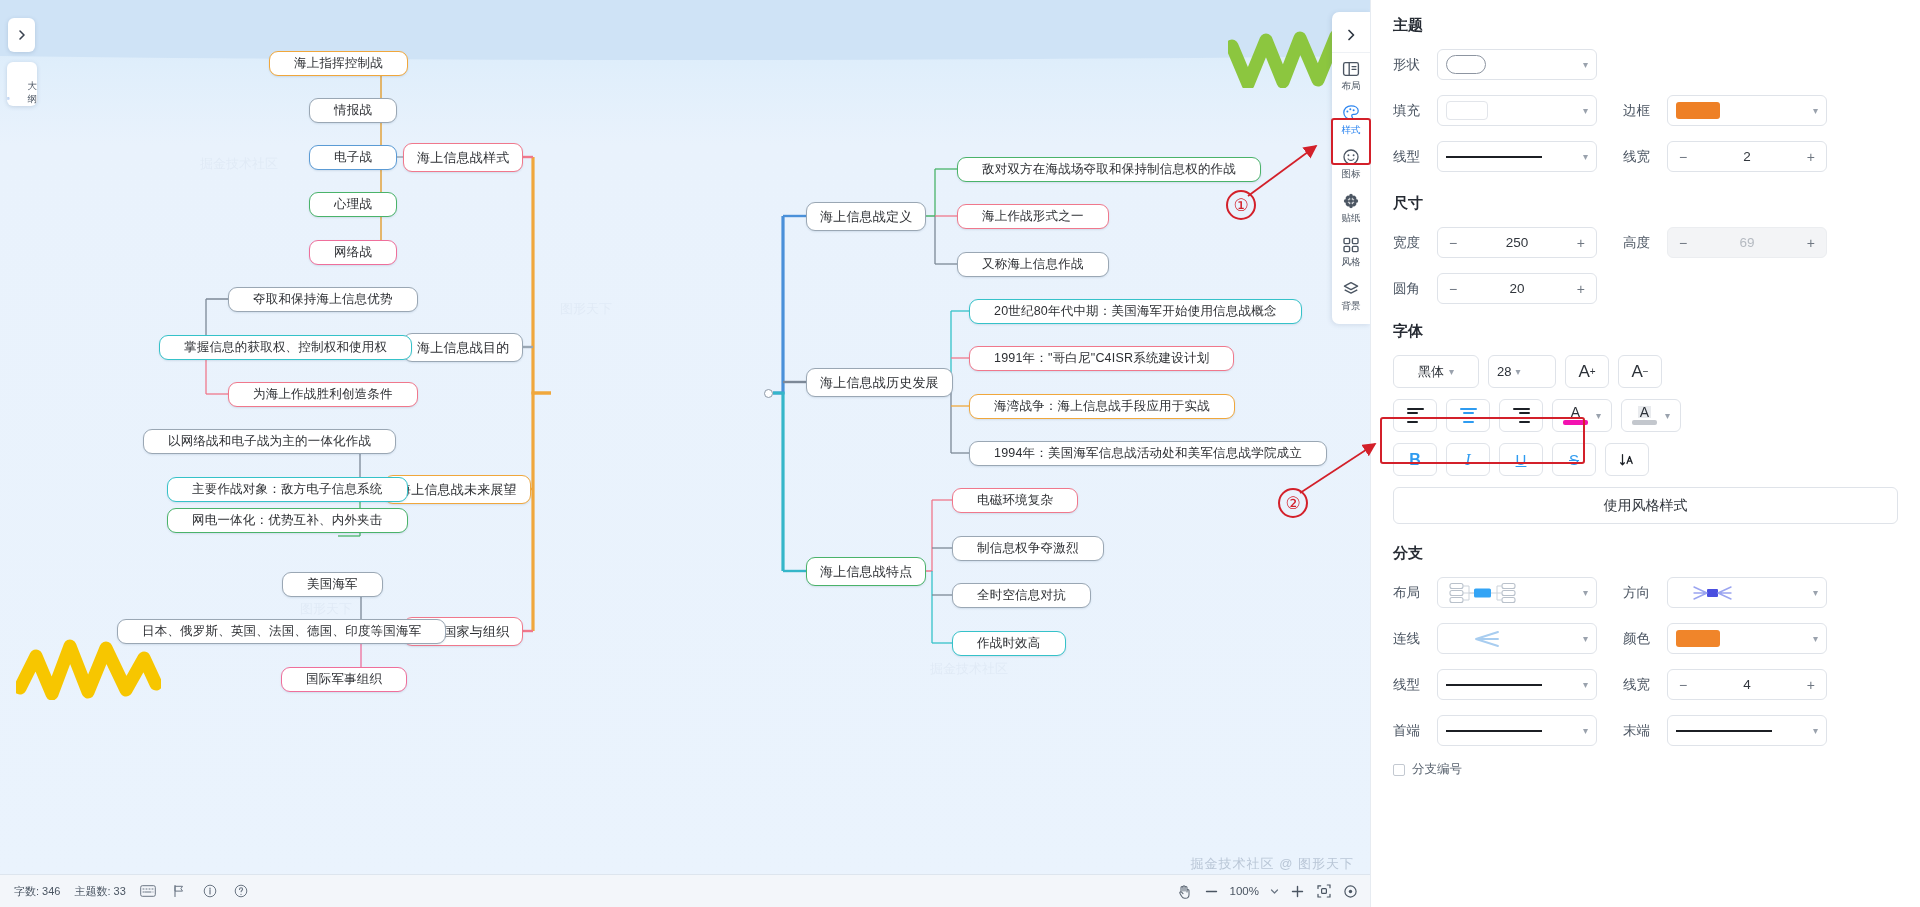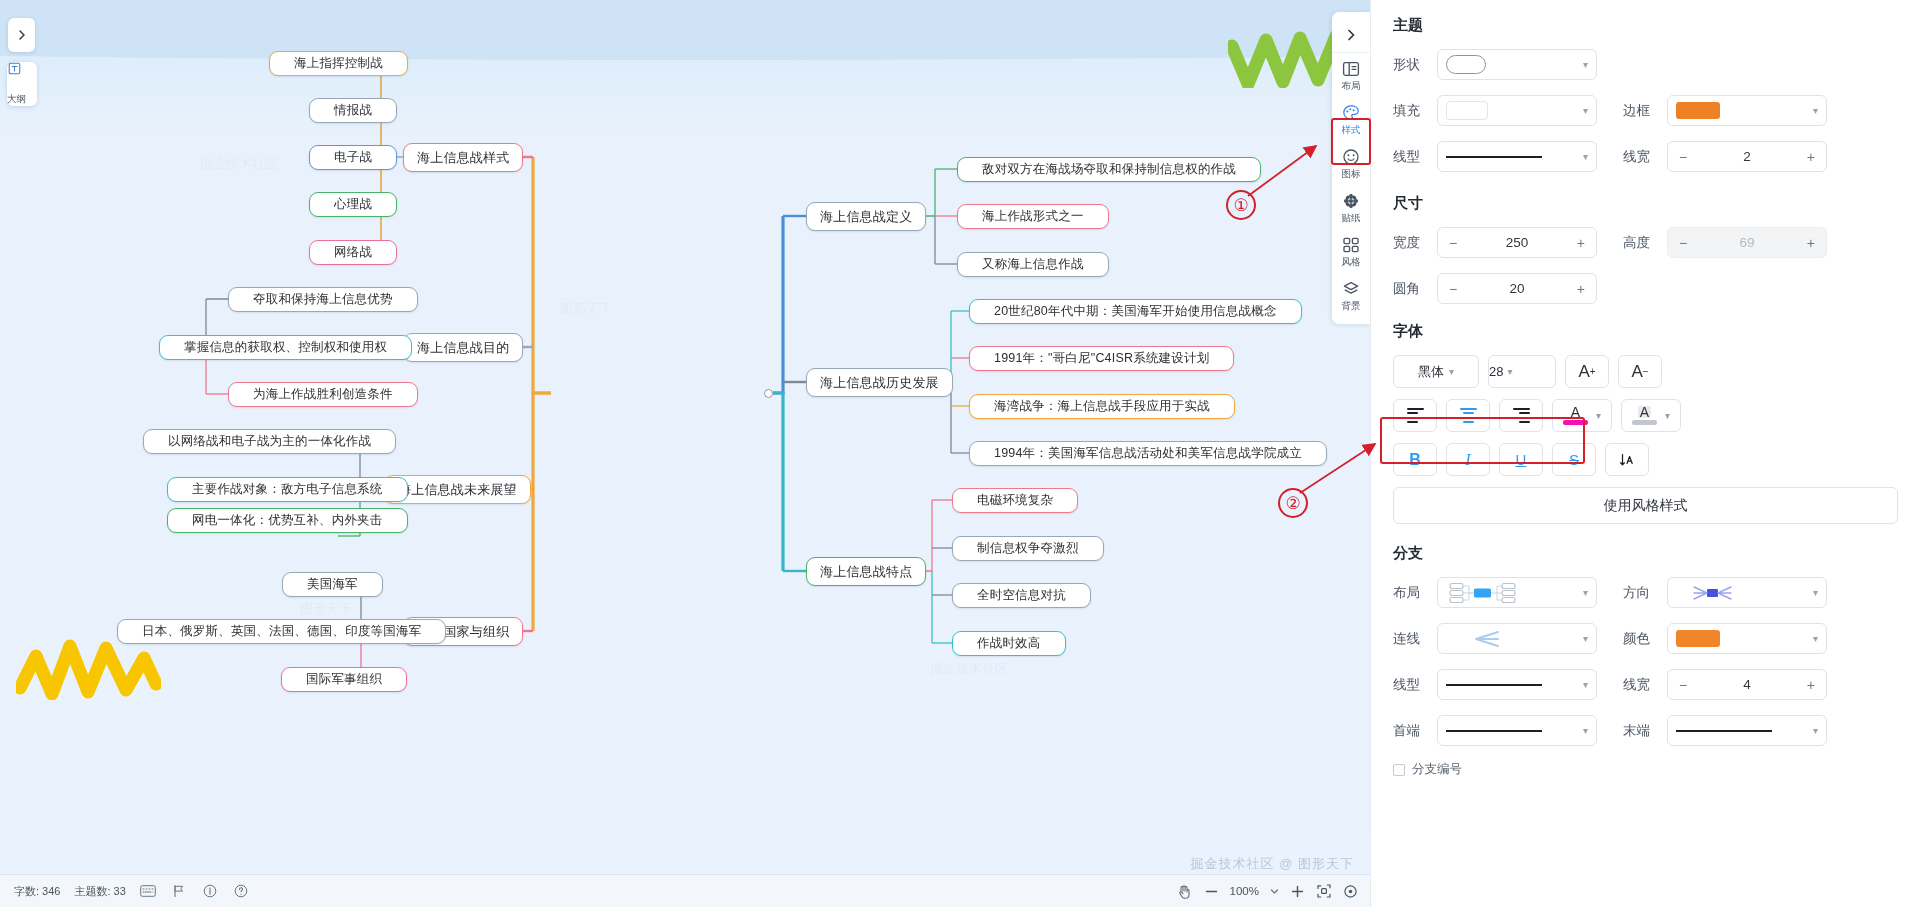--- a/index.html
+++ b/index.html
@@ -82,21 +82,21 @@
 
   
   #left-collapse{
     position:absolute; left:8px; top:18px; width:27px; height:34px;
     background:#fff; border-radius:6px; box-shadow:0 1px 4px rgba(60,90,130,.2);
     display:flex; align-items:center; justify-content:center; cursor:pointer;
   }
   #left-outline{
     position:absolute; left:7px; top:62px; width:30px; height:44px;
     background:#fff; border-radius:6px; box-shadow:0 1px 4px rgba(60,90,130,.2);
-    display:flex; flex-direction:column; align-items:flex-start; justify-content:center;
+    display:flex; flex-direction:row; align-items:flex-end; justify-content:center;
     gap:18px; cursor:pointer;
   }
   #left-outline .lbl{ font-size:9.5px; color:#4b5563; }
 
   
   #statusbar{
     position:absolute; left:0; bottom:0; width:1370px; height:32px;
     background:#f3f6fa; border-top:1px solid #dde5ee;
     display:flex; align-items:center; padding:16px 14px; gap:14px;
     font-size:11px; color:#4a5562;
@@ -135,21 +135,21 @@
   .line-sample{ width:96px; height:0; border-top:2.4px solid #1c1f24; }
 
   .fontrow{ display:flex; gap:9px; margin-bottom:11px; }
   .fbtn{
     height:33px; border:1px solid #dfe3e9; border-radius:6px; background:#fff;
     display:flex; align-items:center; justify-content:center; cursor:pointer;
     font-size:14px; color:#2c3views;
   }
   .fbtn{ color:#2c3138; }
   .fsel{ width:86px; justify-content:space-between; padding:0 24px; font-size:13px; }
-  .fsize{ width:68px; justify-content:flex-start; padding:0 0; font-size:13px; }
+  .fsize{ width:68px; justify-content:flex-start; padding:0 8px; font-size:13px; }
   .fsq{ width:44px; }
   .fsq.active{ color:#2e9bf0; }
   .align-ico{ display:flex; flex-direction:column; gap:2.6px; align-items:flex-start; }
   .align-ico i{ display:block; height:2px; background:currentColor; border-radius:1px; }
   .colA{ flex-direction:column; gap:2px; width:60px; justify-content:center; }
   .colA .letter{ font-size:14px; line-height:12px; }
   .colA .bar{ width:25px; height:5px; border-radius:2px; }
   .colA-wrap{ display:flex; align-items:center; gap:4px; }
 
   #style-btn{

